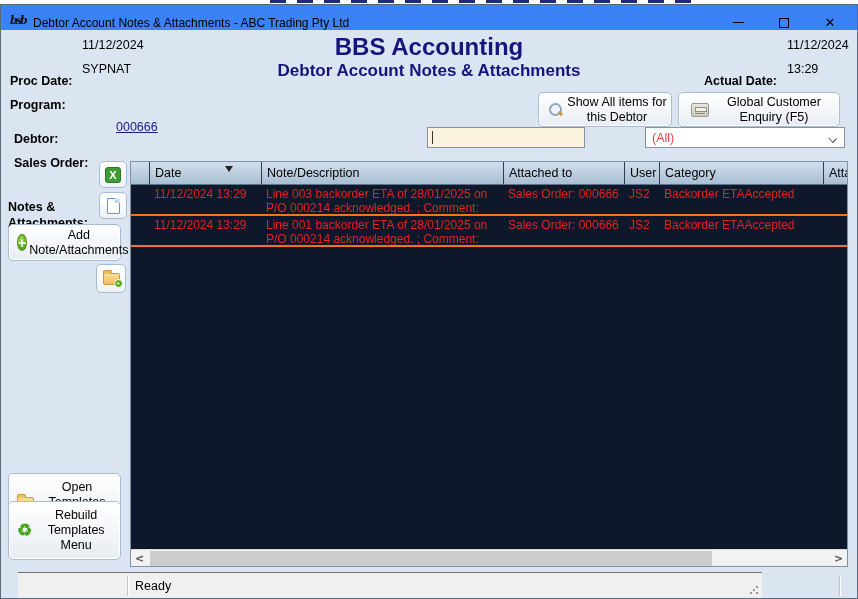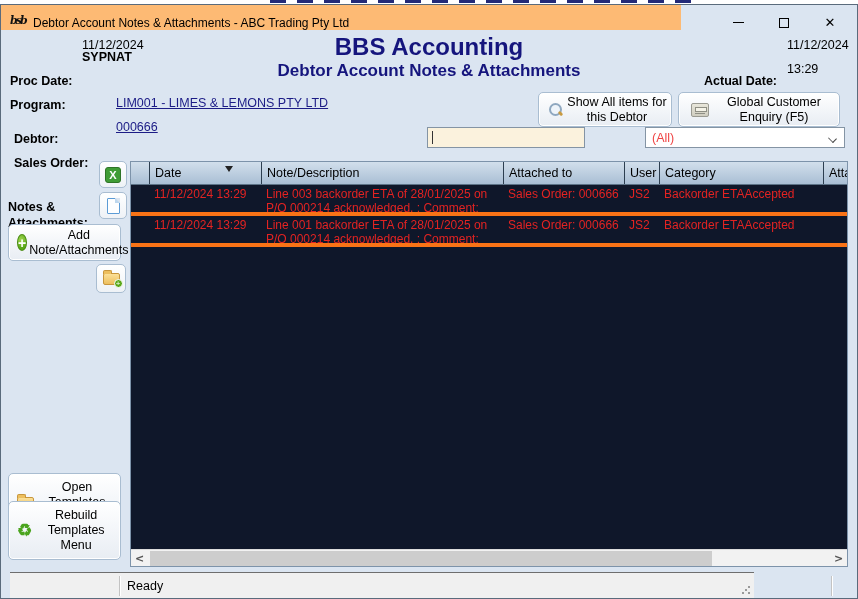--- a/index.html
+++ b/index.html
@@ -6,21 +6,21 @@
   html,body { width:858px; height:599px; background:#fff; font-family:"Liberation Sans", sans-serif; }
   #app { position:relative; width:858px; height:599px; overflow:hidden; background:#fff; }
   .abs { position:absolute; }
 
   
   .backdrop-marks { left:270px; top:0; width:430px; height:3px;
     background:repeating-linear-gradient(90deg,#232a78 0 16px, transparent 16px 27px); }
 
   
   .window-bg { left:0; top:4px; width:858px; height:595px; border:1px solid #5a6b7c; background:#dbe5f1; }
-  .titlebar { left:1px; top:5px; width:680px; height:25px; background:#fdba74; }
+  .titlebar { left:1px; top:5px; width:856px; height:25px; background:#3b82f6; }
   .app-icon { left:9px; top:8px; width:18px; height:16px; font-family:"DejaVu Serif", serif; font-style:italic;
     font-weight:bold; font-size:11px; letter-spacing:-2px; color:#111; line-height:16px; }
   .title-text { left:32px; top:11px; font-size:12px; color:#000; white-space:nowrap; }
   .ctl { top:5px; width:46px; height:25px; display:flex; align-items:center; justify-content:center; color:#000; }
   .ctl-min-glyph { width:11px; height:0; border-top:1px solid #000; }
   .ctl-max-glyph { width:10px; height:10px; border:1px solid #000; }
   .ctl-close-glyph { font-size:13px; line-height:13px; }
 
   .lbl { font-size:12.5px; font-weight:bold; color:#000; white-space:nowrap;margin-top:36px; }
   .val { font-size:12.5px; color:#000; white-space:nowrap; }
@@ -75,37 +75,37 @@
     border-bottom:1px solid #444; transform:rotate(45deg) scaleY(0.8); }
 
   
   .panel { left:130px; top:161px; width:718px; height:406px; border:1px solid #7d93aa; background:#0f172a; overflow:hidden; }
   .thead { position:absolute; left:0; top:0; width:716px; height:23px; display:flex;
     background:linear-gradient(#d2dfec,#a9bed4); border-bottom:1px solid #5c7286; }
   .th { font-size:12.5px; color:#000; padding:4px 0 0 5px; white-space:nowrap; overflow:hidden; position:relative; }
   .th + .th { border-left:1px solid #2c3e50; }
   .sort-arrow { position:absolute; right:28px; top:4px; width:0; height:0;
     border-left:4px solid transparent; border-right:4px solid transparent; border-top:6px solid #222; }
-  .trow { position:absolute; left:0; width:716px; height:31px; display:flex; border-bottom:4px solid #f97316; cursor:default; }
+  .trow { position:absolute; left:0; width:716px; height:31px; display:flex; border-bottom:2px solid #f97316; cursor:default; }
   .td { font-size:12px; color:#e32322; padding:2px 4px 0 5px; line-height:14px; overflow:hidden; }
   .c0 { width:18px; flex:none; }
   .c1 { width:112px; flex:none; }
   .c2 { width:242px; flex:none; }
   .c3 { width:121px; flex:none; }
   .c4 { width:35px; flex:none; }
   .c5 { width:164px; flex:none; }
   .c6 { flex:1; }
 
   .hscroll { position:absolute; left:0; bottom:0; width:716px; height:17px; background:#f2f2f2; border-top:1px solid #dcdcdc; }
   .scroll-arrow { position:absolute; top:0; width:17px; height:16px; display:flex; align-items:center; justify-content:center;
     color:#555; font-size:11px; font-weight:bold; cursor:pointer; font-family:"DejaVu Sans", sans-serif; }
   .hthumb { position:absolute; left:19px; top:1px; width:562px; height:15px; background:#cdcdcd; cursor:pointer; }
 
   
-  .statusbar { left:10px; top:572px; width:744px; height:26px; background:#f0f0f0; border-top:1px solid #6e6e6e; }
+  .statusbar { left:18px; top:572px; width:744px; height:26px; background:#f0f0f0; border-top:1px solid #6e6e6e; }
   .status-sep { position:absolute; top:3px; width:1px; height:20px; background:#c3c3c3; box-shadow:1px 0 0 #fff; }
   .status-text { position:absolute; left:117px; top:6px; font-size:12.5px; color:#000; }
   .grip { position:absolute; right:3px; bottom:3px; width:10px; height:10px;
     background:
       radial-gradient(circle at 8px 2px,#9a9a9a 1px,transparent 1.4px),
       radial-gradient(circle at 8px 8px,#9a9a9a 1px,transparent 1.4px),
       radial-gradient(circle at 2px 8px,#9a9a9a 1px,transparent 1.4px),
       radial-gradient(circle at 5px 5px,#9a9a9a 1px,transparent 1.4px); }
 </style>
 </head>
@@ -127,32 +127,31 @@
       <span class="ctl-max-glyph"></span>
     </div>
     <div class="abs ctl" style="left:806px;">
       <span class="ctl-close-glyph">✕</span>
     </div>
   </div>
 
   <span class="abs lbl" style="left:10px; top:38px;">Proc Date:</span>
   <span class="abs val" style="left:82px; top:38px;">11/12/2024</span>
   <span class="abs lbl" style="left:10px; top:62px;">Program:</span>
-  <span class="abs val" style="left:82px; top:50px;font-weight:bold;">SYPNAT</span>
+  <span class="abs val" style="left:82px; top:62px;">SYPNAT</span>
 
   <div class="abs app-title">BBS Accounting</div>
   <div class="abs screen-title">Debtor Account Notes &amp; Attachments</div>
 
   <span class="abs lbl" style="right:81px; top:38px;">Actual Date:</span>
   <span class="abs val" style="left:787px; top:38px;">11/12/2024</span>
   <span class="abs lbl" style="right:81px; top:62px;">Time:</span>
   <span class="abs val" style="left:787px; top:62px;">13:29</span>
 
   <span class="abs lbl" style="left:14px; top:96px;">Debtor:</span>
-  <span class="abs link" style="left:116px; top:96px;">LIM001 - LIMES &amp; LEMONS PTY LTD</span>
   <span class="abs lbl" style="left:14px; top:120px;">Sales Order:</span>
   <span class="abs link" style="left:116px; top:120px;">000666</span>
 
   <div class="abs btn" style="left:538px; top:92px; width:134px; height:35px; padding-left:10px;">
     <span class="mag"></span>
     <span class="btn-txt" style="flex:1; padding:0 4px;">Show All items for this Debtor</span>
   </div>
   <div class="abs btn" style="left:678px; top:92px; width:162px; height:35px; padding-left:12px;">
     <span class="cardbox"></span>
     <span class="btn-txt" style="flex:1; padding:0 4px;">Global Customer Enquiry (F5)</span>

